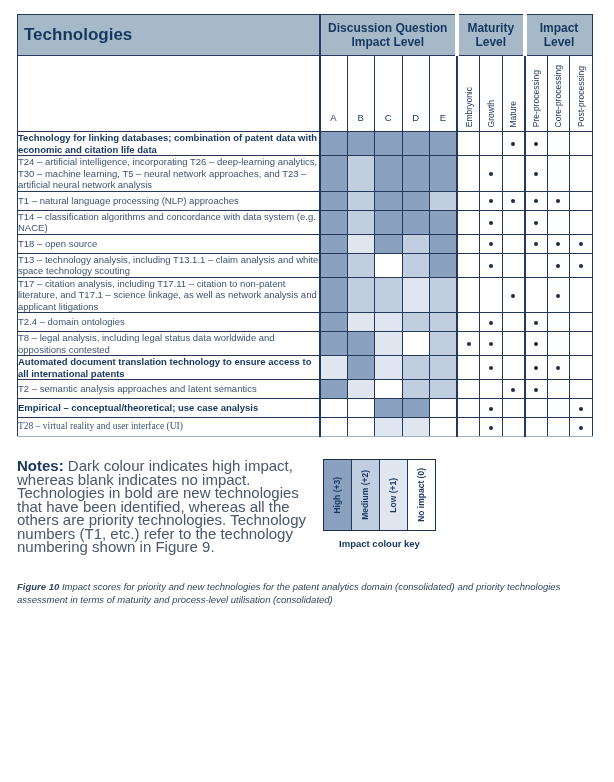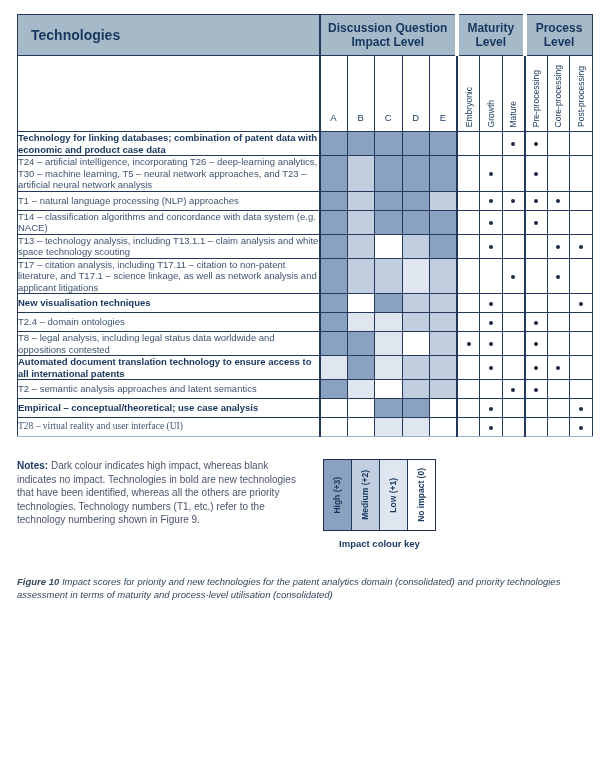--- a/index.html
+++ b/index.html
@@ -40,22 +40,22 @@
     height: 41px;
     font-size: 12px;
     font-weight: bold;
     color: #17365d;
     line-height: 14px;
     text-align: center;
     vertical-align: middle;
   }
   tr.band th.tech-head {
     text-align: left;
-    padding-left: 13px;
-    font-size: 14px;
+    padding-left: 6px;
+    font-size: 17px;
   }
   tr.band th.gap-left { border-left: 4px solid #ffffff; }
 
   
   tr.sub th {
     height: 76px;
     background: #ffffff;
     vertical-align: bottom;
     font-weight: normal;
   }
@@ -107,21 +107,21 @@
 
   
   .bottom {
     display: flex;
     align-items: flex-start;
     margin-top: 22px;
     width: 575px;
   }
   .notes {
     width: 292px;
-    font-size: 10px;
+    font-size: 15px;
     line-height: 13.5px;
     color: #4a566a;
   }
   .notes .notes-label { font-weight: bold; color: #17365d; }
   .keywrap { margin-left: 14px; }
   .key-row { display: flex; border: 1.5px solid #1e2f4f; width: fit-content; }
   .key-cell {
     width: 27px;
     height: 70px;
     border-left: 1px solid #24385c;
@@ -174,40 +174,40 @@
         <col class="c-dot">
       <col class="c-dot">
         <col class="c-dot">
         <col class="c-dot">
     </colgroup>
     <thead>
       <tr class="band">
         <th class="tech-head">Technologies</th>
         <th colspan="5" class="g-start">Discussion Question Impact Level</th>
         <th colspan="3" class="gap-left">Maturity Level</th>
-        <th colspan="3" class="gap-left">Process Level</th>
+        <th colspan="3" class="gap-left">Impact Level</th>
       </tr>
       <tr class="sub">
         <th></th>
         <th class="letter g-start">A</th>
         <th class="letter">B</th>
         <th class="letter">C</th>
         <th class="letter">D</th>
         <th class="letter">E</th>
         <th class="g-start"><span class="rot">Embryonic</span></th>
         <th><span class="rot">Growth</span></th>
         <th><span class="rot">Mature</span></th>
         <th class="g-start"><span class="rot">Pre-processing</span></th>
         <th><span class="rot">Core-processing</span></th>
         <th><span class="rot">Post-processing</span></th>
       </tr>
     </thead>
     <tbody>
         <tr>
-          <td class="row-label bold">Technology for linking databases; combination of patent data with economic and product case data</td>
+          <td class="row-label bold">Technology for linking databases; combination of patent data with economic and citation life data</td>
           <td class="impact-cell g-start" style="background: rgb(139, 161, 192);"></td>
           <td class="impact-cell" style="background: rgb(139, 161, 192);"></td>
           <td class="impact-cell" style="background: rgb(139, 161, 192);"></td>
           <td class="impact-cell" style="background: rgb(139, 161, 192);"></td>
           <td class="impact-cell" style="background: rgb(139, 161, 192);"></td>
           <td class="dot-cell g-start"></td>
           <td class="dot-cell"></td>
           <td class="dot-cell"><span class="dot"></span></td>
           <td class="dot-cell g-start"><span class="dot"></span></td>
           <td class="dot-cell"></td>
@@ -249,20 +249,34 @@
           <td class="impact-cell" style="background: rgb(139, 161, 192);"></td>
           <td class="impact-cell" style="background: rgb(139, 161, 192);"></td>
           <td class="dot-cell g-start"></td>
           <td class="dot-cell"><span class="dot"></span></td>
           <td class="dot-cell"></td>
           <td class="dot-cell g-start"><span class="dot"></span></td>
           <td class="dot-cell"></td>
           <td class="dot-cell"></td>
         </tr>
         <tr>
+          <td class="row-label">T18 – open source</td>
+          <td class="impact-cell g-start" style="background: rgb(139, 161, 192);"></td>
+          <td class="impact-cell" style="background: rgb(223, 230, 240);"></td>
+          <td class="impact-cell" style="background: rgb(139, 161, 192);"></td>
+          <td class="impact-cell" style="background: rgb(193, 206, 223);"></td>
+          <td class="impact-cell" style="background: rgb(139, 161, 192);"></td>
+          <td class="dot-cell g-start"></td>
+          <td class="dot-cell"><span class="dot"></span></td>
+          <td class="dot-cell"></td>
+          <td class="dot-cell g-start"><span class="dot"></span></td>
+          <td class="dot-cell"><span class="dot"></span></td>
+          <td class="dot-cell"><span class="dot"></span></td>
+        </tr>
+        <tr>
           <td class="row-label">T13 – technology analysis, including T13.1.1 – claim analysis and white space technology scouting</td>
           <td class="impact-cell g-start" style="background: rgb(139, 161, 192);"></td>
           <td class="impact-cell" style="background: rgb(193, 206, 223);"></td>
           <td class="impact-cell" style="background: rgb(255, 255, 255);"></td>
           <td class="impact-cell" style="background: rgb(193, 206, 223);"></td>
           <td class="impact-cell" style="background: rgb(139, 161, 192);"></td>
           <td class="dot-cell g-start"></td>
           <td class="dot-cell"><span class="dot"></span></td>
           <td class="dot-cell"></td>
           <td class="dot-cell g-start"></td>
@@ -275,34 +289,20 @@
           <td class="impact-cell" style="background: rgb(193, 206, 223);"></td>
           <td class="impact-cell" style="background: rgb(193, 206, 223);"></td>
           <td class="impact-cell" style="background: rgb(223, 230, 240);"></td>
           <td class="impact-cell" style="background: rgb(193, 206, 223);"></td>
           <td class="dot-cell g-start"></td>
           <td class="dot-cell"></td>
           <td class="dot-cell"><span class="dot"></span></td>
           <td class="dot-cell g-start"></td>
           <td class="dot-cell"><span class="dot"></span></td>
           <td class="dot-cell"></td>
-        </tr>
-        <tr>
-          <td class="row-label bold">New visualisation techniques</td>
-          <td class="impact-cell g-start" style="background: rgb(139, 161, 192);"></td>
-          <td class="impact-cell" style="background: rgb(255, 255, 255);"></td>
-          <td class="impact-cell" style="background: rgb(139, 161, 192);"></td>
-          <td class="impact-cell" style="background: rgb(193, 206, 223);"></td>
-          <td class="impact-cell" style="background: rgb(193, 206, 223);"></td>
-          <td class="dot-cell g-start"></td>
-          <td class="dot-cell"><span class="dot"></span></td>
-          <td class="dot-cell"></td>
-          <td class="dot-cell g-start"></td>
-          <td class="dot-cell"></td>
-          <td class="dot-cell"><span class="dot"></span></td>
         </tr>
         <tr>
           <td class="row-label">T2.4 – domain ontologies</td>
           <td class="impact-cell g-start" style="background: rgb(139, 161, 192);"></td>
           <td class="impact-cell" style="background: rgb(223, 230, 240);"></td>
           <td class="impact-cell" style="background: rgb(223, 230, 240);"></td>
           <td class="impact-cell" style="background: rgb(193, 206, 223);"></td>
           <td class="impact-cell" style="background: rgb(193, 206, 223);"></td>
           <td class="dot-cell g-start"></td>
           <td class="dot-cell"><span class="dot"></span></td>

